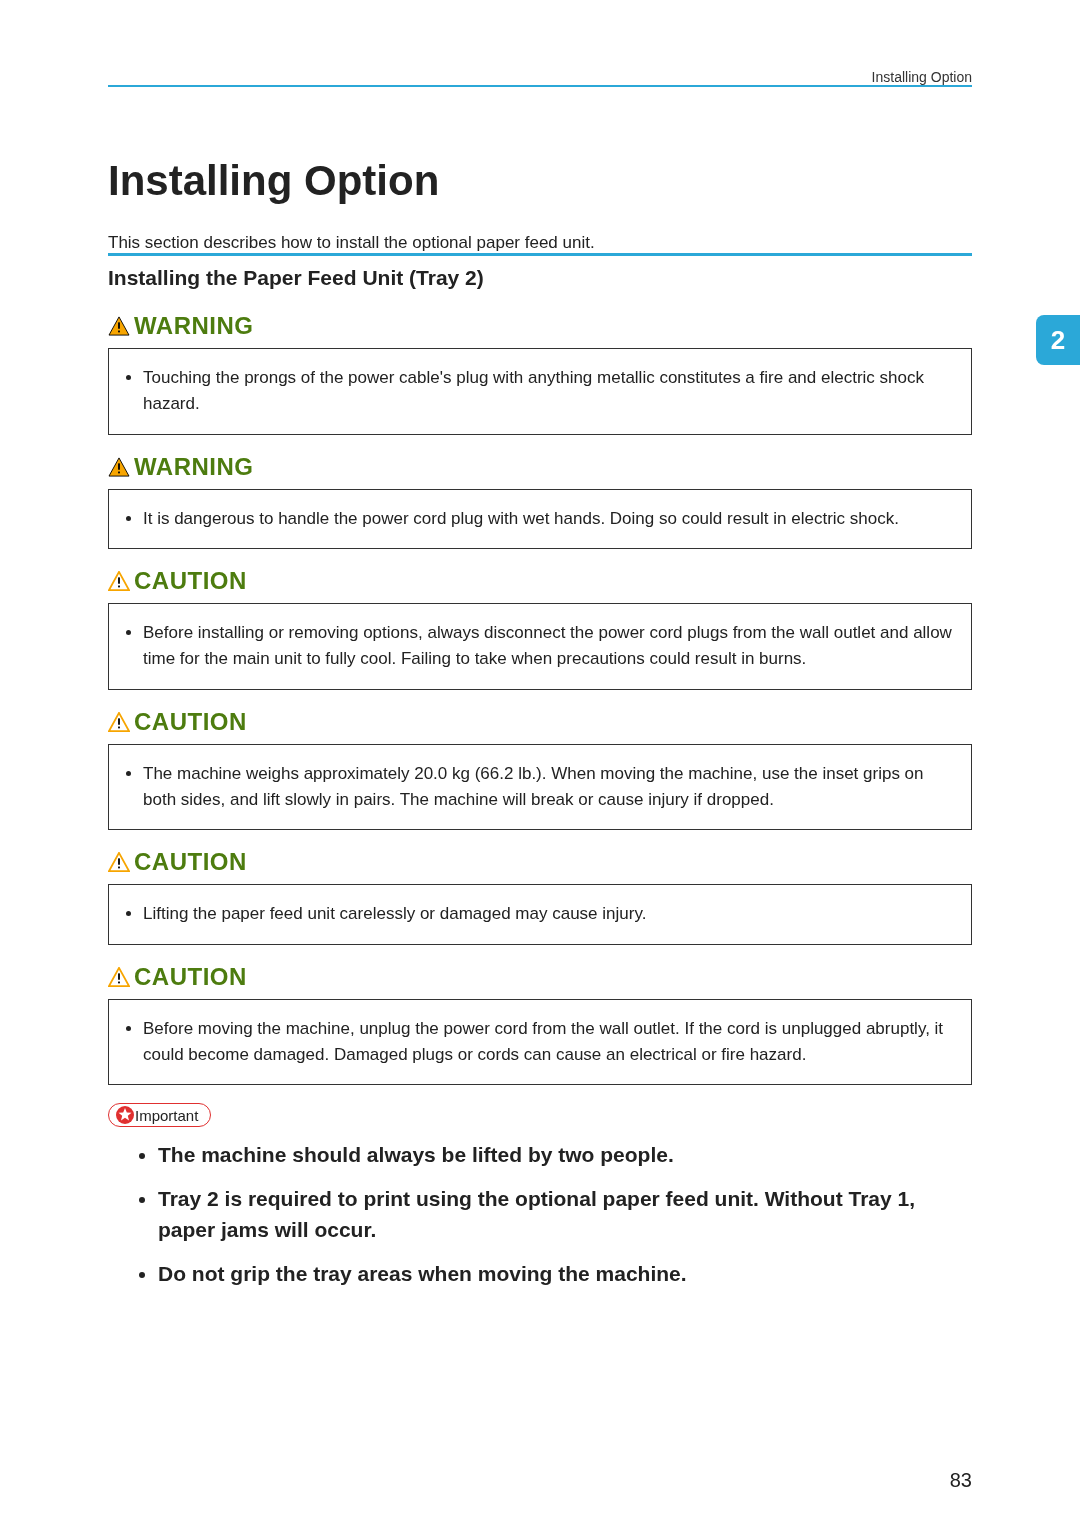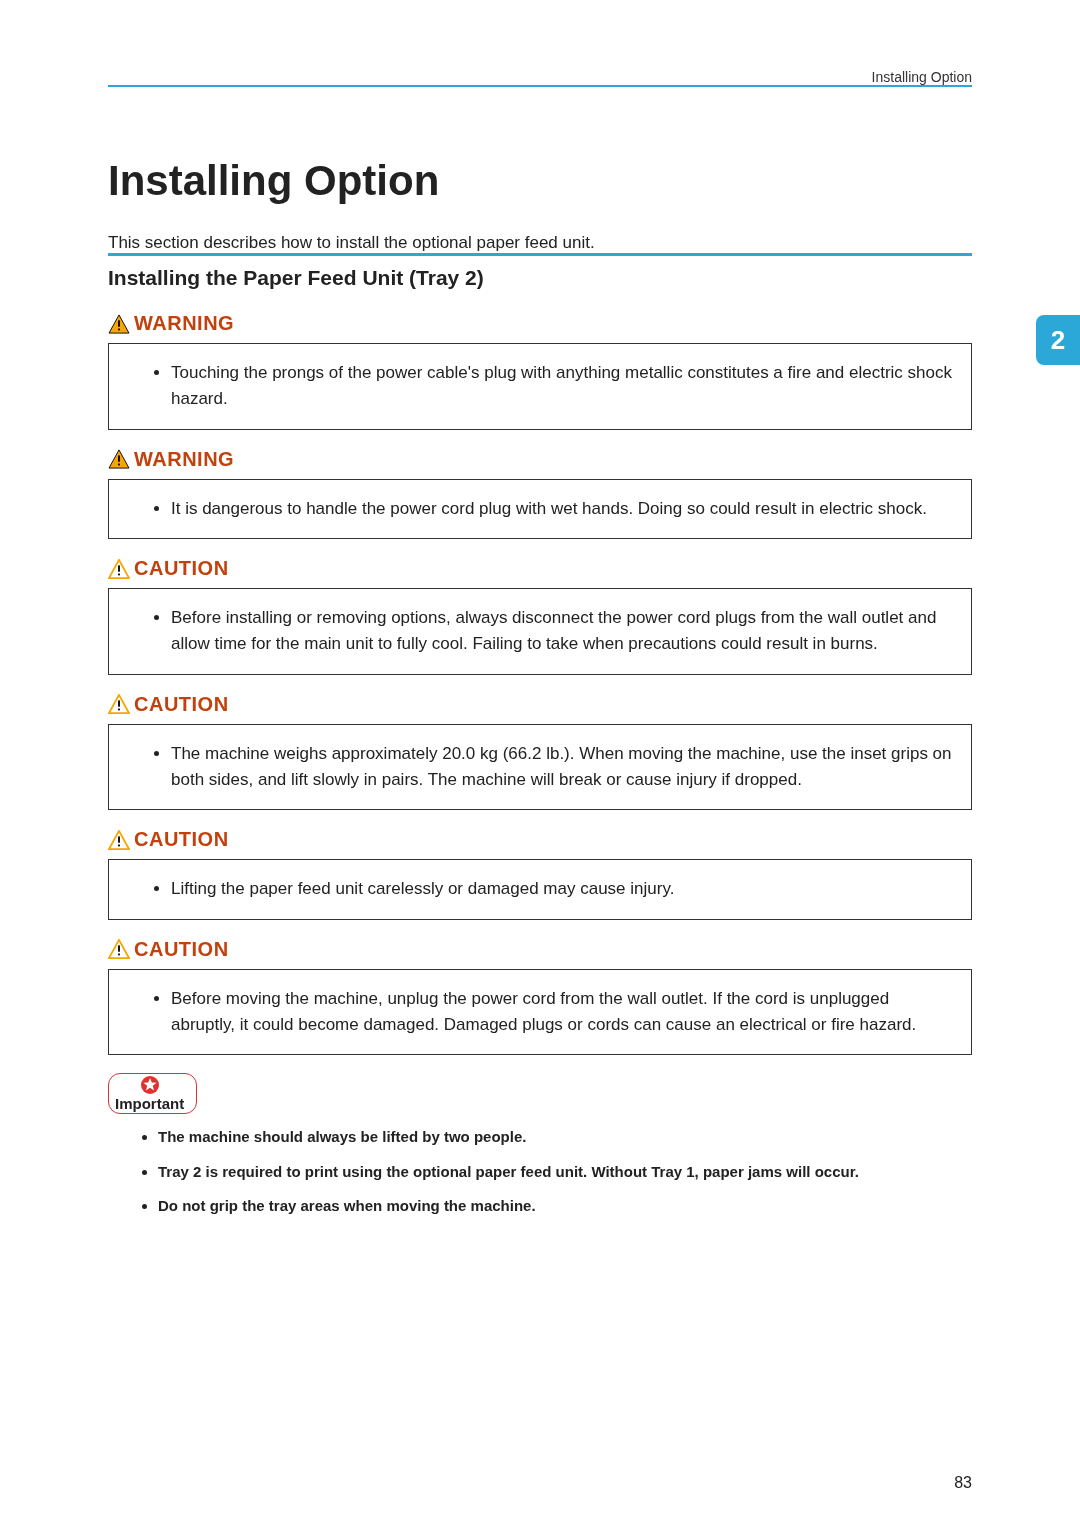--- a/index.html
+++ b/index.html
@@ -67,28 +67,28 @@
       align-items: center;
       margin-bottom: 8px;
       gap: 4px;
     }
     .alert-icon {
       width: 22px;
       height: 20px;
       display: inline-block;
     }
     .alert-label {
-      font-size: 20px;
-      font-weight: bold;
-      color: #c2410c;
+      font-size: 24px;
+      font-weight: bold;
+      color: #4d7c0f;
       letter-spacing: 0.5px;
     }
     .alert-box {
       border: 1px solid #333;
-      padding: 16px 18px 16px 40px;
+      padding: 16px 18px 16px 12px;
       margin-bottom: 18px;
     }
     .alert-list {
       list-style: disc;
       padding-left: 22px;
     }
     .alert-list li {
       font-size: 17px;
       color: #222;
       line-height: 1.55;
@@ -103,42 +103,41 @@
     .important-star {
       width: 20px;
       height: 20px;
       display: inline-block;
     }
     .important-pill {
       border: 1.5px solid #e03030;
       border-radius: 12px;
       padding: 1px 12px 1px 6px;
       font-size: 15px;
-      font-weight: bold;
+      font-weight: normal;
       color: #222;
       display: inline-flex;
       align-items: center;
-      flex-direction: column;
     }
     .important-list {
       list-style: disc;
       padding-left: 50px;
     }
     .important-list li {
-      font-size: 15px;
+      font-size: 21px;
       font-weight: bold;
       color: #222;
       line-height: 1.5;
       margin-bottom: 12px;
     }
     .page-number {
       position: absolute;
       bottom: 40px;
       right: 108px;
-      font-size: 16px;
+      font-size: 20px;
       color: #222;
     }
   </style>
 </head>
 <body>
 
 <div class="header-text">Installing Option</div>
 <div class="header-line"></div>
 
 <h1 class="page-title">Installing Option</h1>

